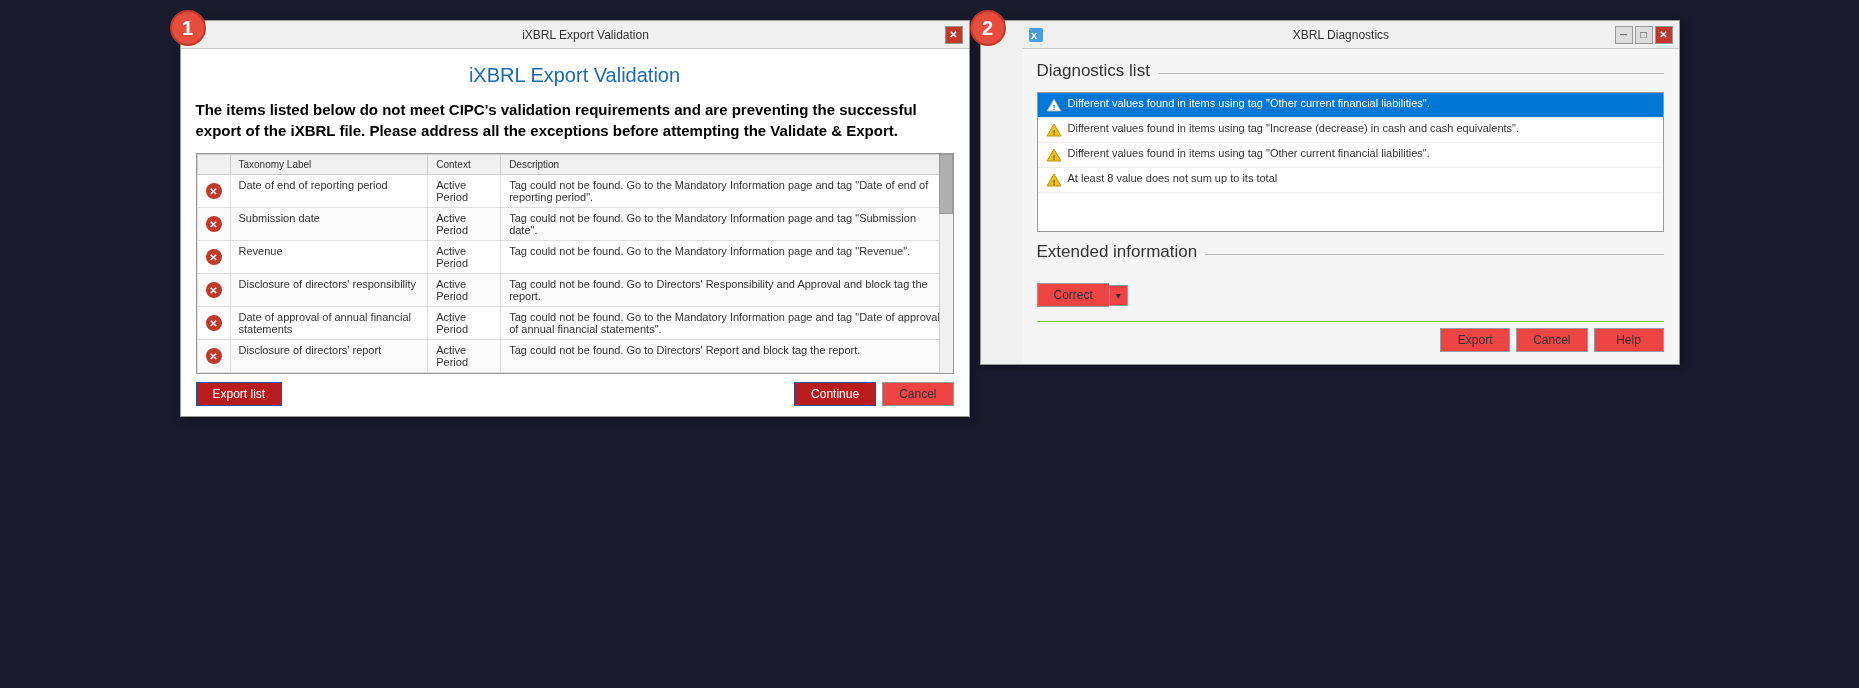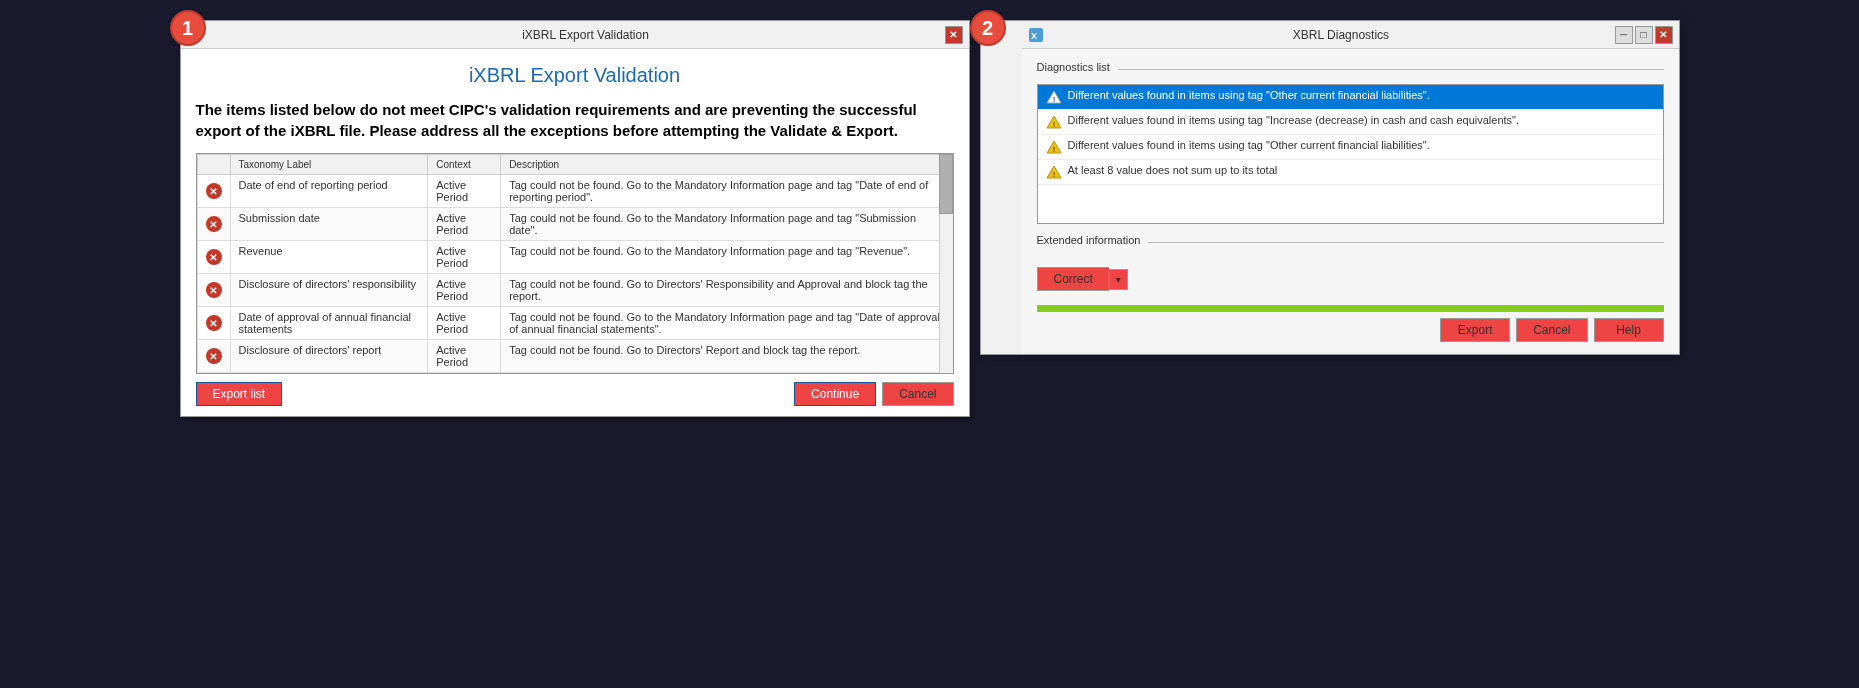--- a/index.html
+++ b/index.html
@@ -190,21 +190,21 @@
     .window2-body {
       padding: 12px 15px;
       background: #f5f5f5;
       flex: 1;
       display: flex;
       flex-direction: column;
       gap: 10px;
     }
 
     .section-label {
-      font-size: 11px;
+      font-size: 17px;
       color: #333;
       margin-bottom: 5px;
     }
 
     .section-divider {
       display: flex;
       align-items: center;
       gap: 8px;
       margin-bottom: 6px;
     }
@@ -272,38 +272,38 @@
     .btn {
       padding: 4px 16px;
       font-size: 12px;
       background: #ef4444;
       border: 1px solid #999;
       cursor: pointer;
       color: #333;
     }
 
     .btn-blue {
-      background: #ef4444;
+      background: #b91c1c;
       color: white;
       border-color: #1558a0;
     }
 
     .btn-dropdown {
       padding: 4px 6px;
       font-size: 10px;
       border-left: 1px solid #999;
     }
 
     .window2-footer {
       display: flex;
       justify-content: flex-end;
       align-items: center;
       padding: 6px 0 0;
       gap: 6px;
-      border-top: 7px solid #84cc16;
+      border-top: 1px solid #84cc16;
       margin-top: 4px;
     }
 
     
     .badge-circle {
       width: 36px;
       height: 36px;
       background: #e74c3c;
       border-radius: 50%;
       color: white;

